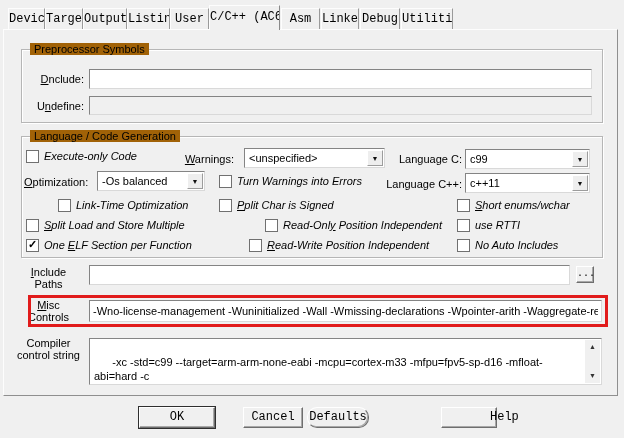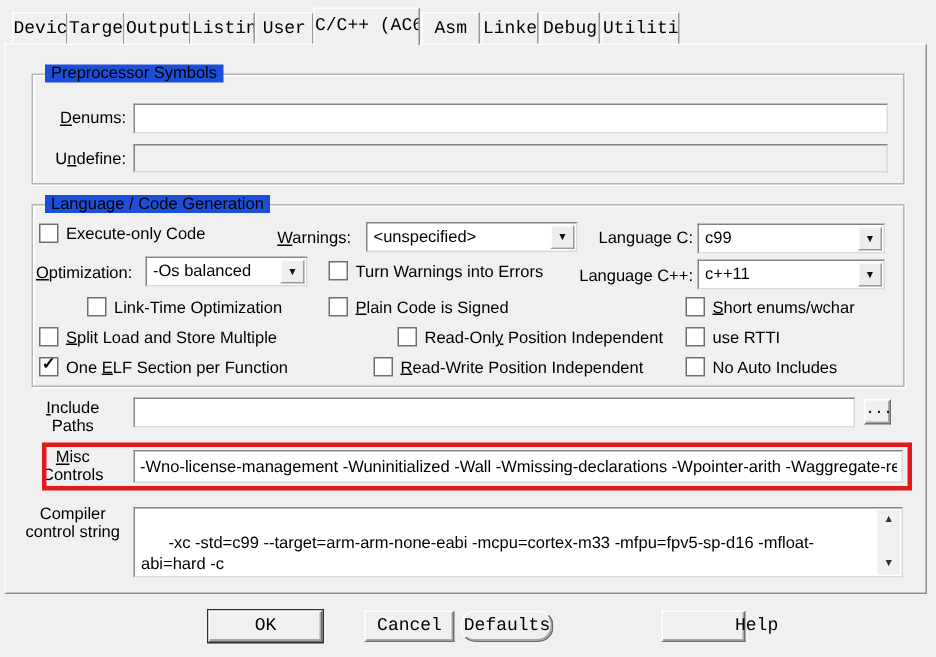--- a/index.html
+++ b/index.html
@@ -31,21 +31,21 @@
     border:1px solid #8f8f8f; border-top-color:#fdfdfd; border-left-color:#fdfdfd;
     z-index:1;
   }
   
   .group {
     position:absolute;
     border:1px solid #b6b6b6;
     box-shadow:1px 1px 0 #ffffff, inset 1px 1px 0 #ffffff;
   }
   .group-title {
-    position:absolute; top:-7px; left:8px; background:#1d4ed8;
+    position:absolute; top:-7px; left:8px; background:#a16207;
     padding:0 4px; line-height:12px; white-space:nowrap;
   }
   
   .field, .combo, .txtbox {
     position:absolute; background:#ffffff;
     border:1px solid #848484; border-right-color:#d9d9d9; border-bottom-color:#d9d9d9;
     font-family:"Liberation Sans", sans-serif; font-size:11px;
   }
   input.field { padding:0 3px; color:#000; outline:none; }
   input.field:disabled, .field.disabled { background:#f0f0f0; }
@@ -60,21 +60,21 @@
   
   .cbrow { position:absolute; height:14px; white-space:nowrap; }
   .cb {
     display:inline-block; width:13px; height:13px; vertical-align:middle;
     background:#ffffff; border:1px solid #707070;
     text-align:center; line-height:11px; font-size:11px; font-weight:bold; color:#000;
     margin-right:5px; position:relative; top:-1px;
   }
   .cb .mark { position:relative; top:-1px; }
   .u { text-decoration:underline; }
-  .lbl { white-space:nowrap; }
+  .lbl { white-space:nowrap;font-style:italic; }
   .lbl-col { position:absolute; text-align:center; line-height:12px; }
   .right-lbl { position:absolute; text-align:right; white-space:nowrap; }
   
   #misc-highlight {
     position:absolute; border:3px solid #e11b1b; z-index:5; pointer-events:none;
   }
   
   #compiler-box {
     overflow:hidden; padding:2px 20px 2px 4px;
     white-space:pre-wrap; line-height:14px; cursor:text;
@@ -116,21 +116,21 @@
   <div class="tab active" style="left:209px; width:71px;">C/C++ (AC6)</div>
   <div class="tab" style="left:281px; width:39px;">Asm</div>
   <div class="tab" style="left:321px; width:38px;">Linker</div>
   <div class="tab" style="left:360px; width:40px;">Debug</div>
   <div class="tab" style="left:401px; width:52px;">Utilities</div>
 
   <div id="page">
 
     <div class="group" style="left:17px; top:19px; width:582px; height:74px;">
       <div class="group-title"><span>Preprocessor Symbols</span></div>
-      <div class="right-lbl" style="left:6px; top:23px; width:56px;"><span></span><span class="u">D</span><span>enums:</span></div>
+      <div class="right-lbl" style="left:6px; top:23px; width:56px;"><span></span><span class="u">D</span><span>nclude:</span></div>
       <input class="field" style="left: 67px; top: 19px; width: 503px; height: 20px;" value="">
       <div class="right-lbl" style="left:6px; top:50px; width:56px;"><span>U</span><span class="u">n</span><span>define:</span></div>
       <input class="field" disabled="" style="left: 67px; top: 46px; width: 503px; height: 19px;" value="">
     </div>
 
     <div class="group" style="left:17px; top:106px; width:582px; height:122px;">
       <div class="group-title"><span>Language / Code Generation</span></div>
 
       <div class="cbrow" style="left:4px; top:13px;">
         <span class="cb"><span class="mark"></span></span><span class="lbl">Execute-only Code</span>
@@ -164,21 +164,21 @@
         <span class="cb"><span class="mark"></span></span><span class="lbl"><span>Link-Time Optimization</span><span class="u"></span><span></span></span>
       </div>
       <div class="cbrow" style="left:4px; top:82px;">
         <span class="cb"><span class="mark"></span></span><span class="lbl"><span></span><span class="u">S</span><span>plit Load and Store Multiple</span></span>
       </div>
       <div class="cbrow" style="left:4px; top:102px;">
         <span class="cb"><span class="mark">✓</span></span><span class="lbl"><span>One </span><span class="u">E</span><span>LF Section per Function</span></span>
       </div>
 
       <div class="cbrow" style="left:197px; top:62px;">
-        <span class="cb"><span class="mark"></span></span><span class="lbl"><span></span><span class="u">P</span><span>lain Code is Signed</span></span>
+        <span class="cb"><span class="mark"></span></span><span class="lbl"><span></span><span class="u">P</span><span>plit Char is Signed</span></span>
       </div>
       <div class="cbrow" style="left:197px; top:82px;padding-left:46px;">
         <span class="cb"><span class="mark"></span></span><span class="lbl"><span>Read-Onl</span><span class="u">y</span><span> Position Independent</span></span>
       </div>
       <div class="cbrow" style="left:197px; top:102px;padding-left:30px;">
         <span class="cb"><span class="mark"></span></span><span class="lbl"><span></span><span class="u">R</span><span>ead-Write Position Independent</span></span>
       </div>
 
       <div class="cbrow" style="left:435px; top:62px;">
         <span class="cb"><span class="mark"></span></span><span class="lbl"><span></span><span class="u">S</span><span>hort enums/wchar</span></span>

